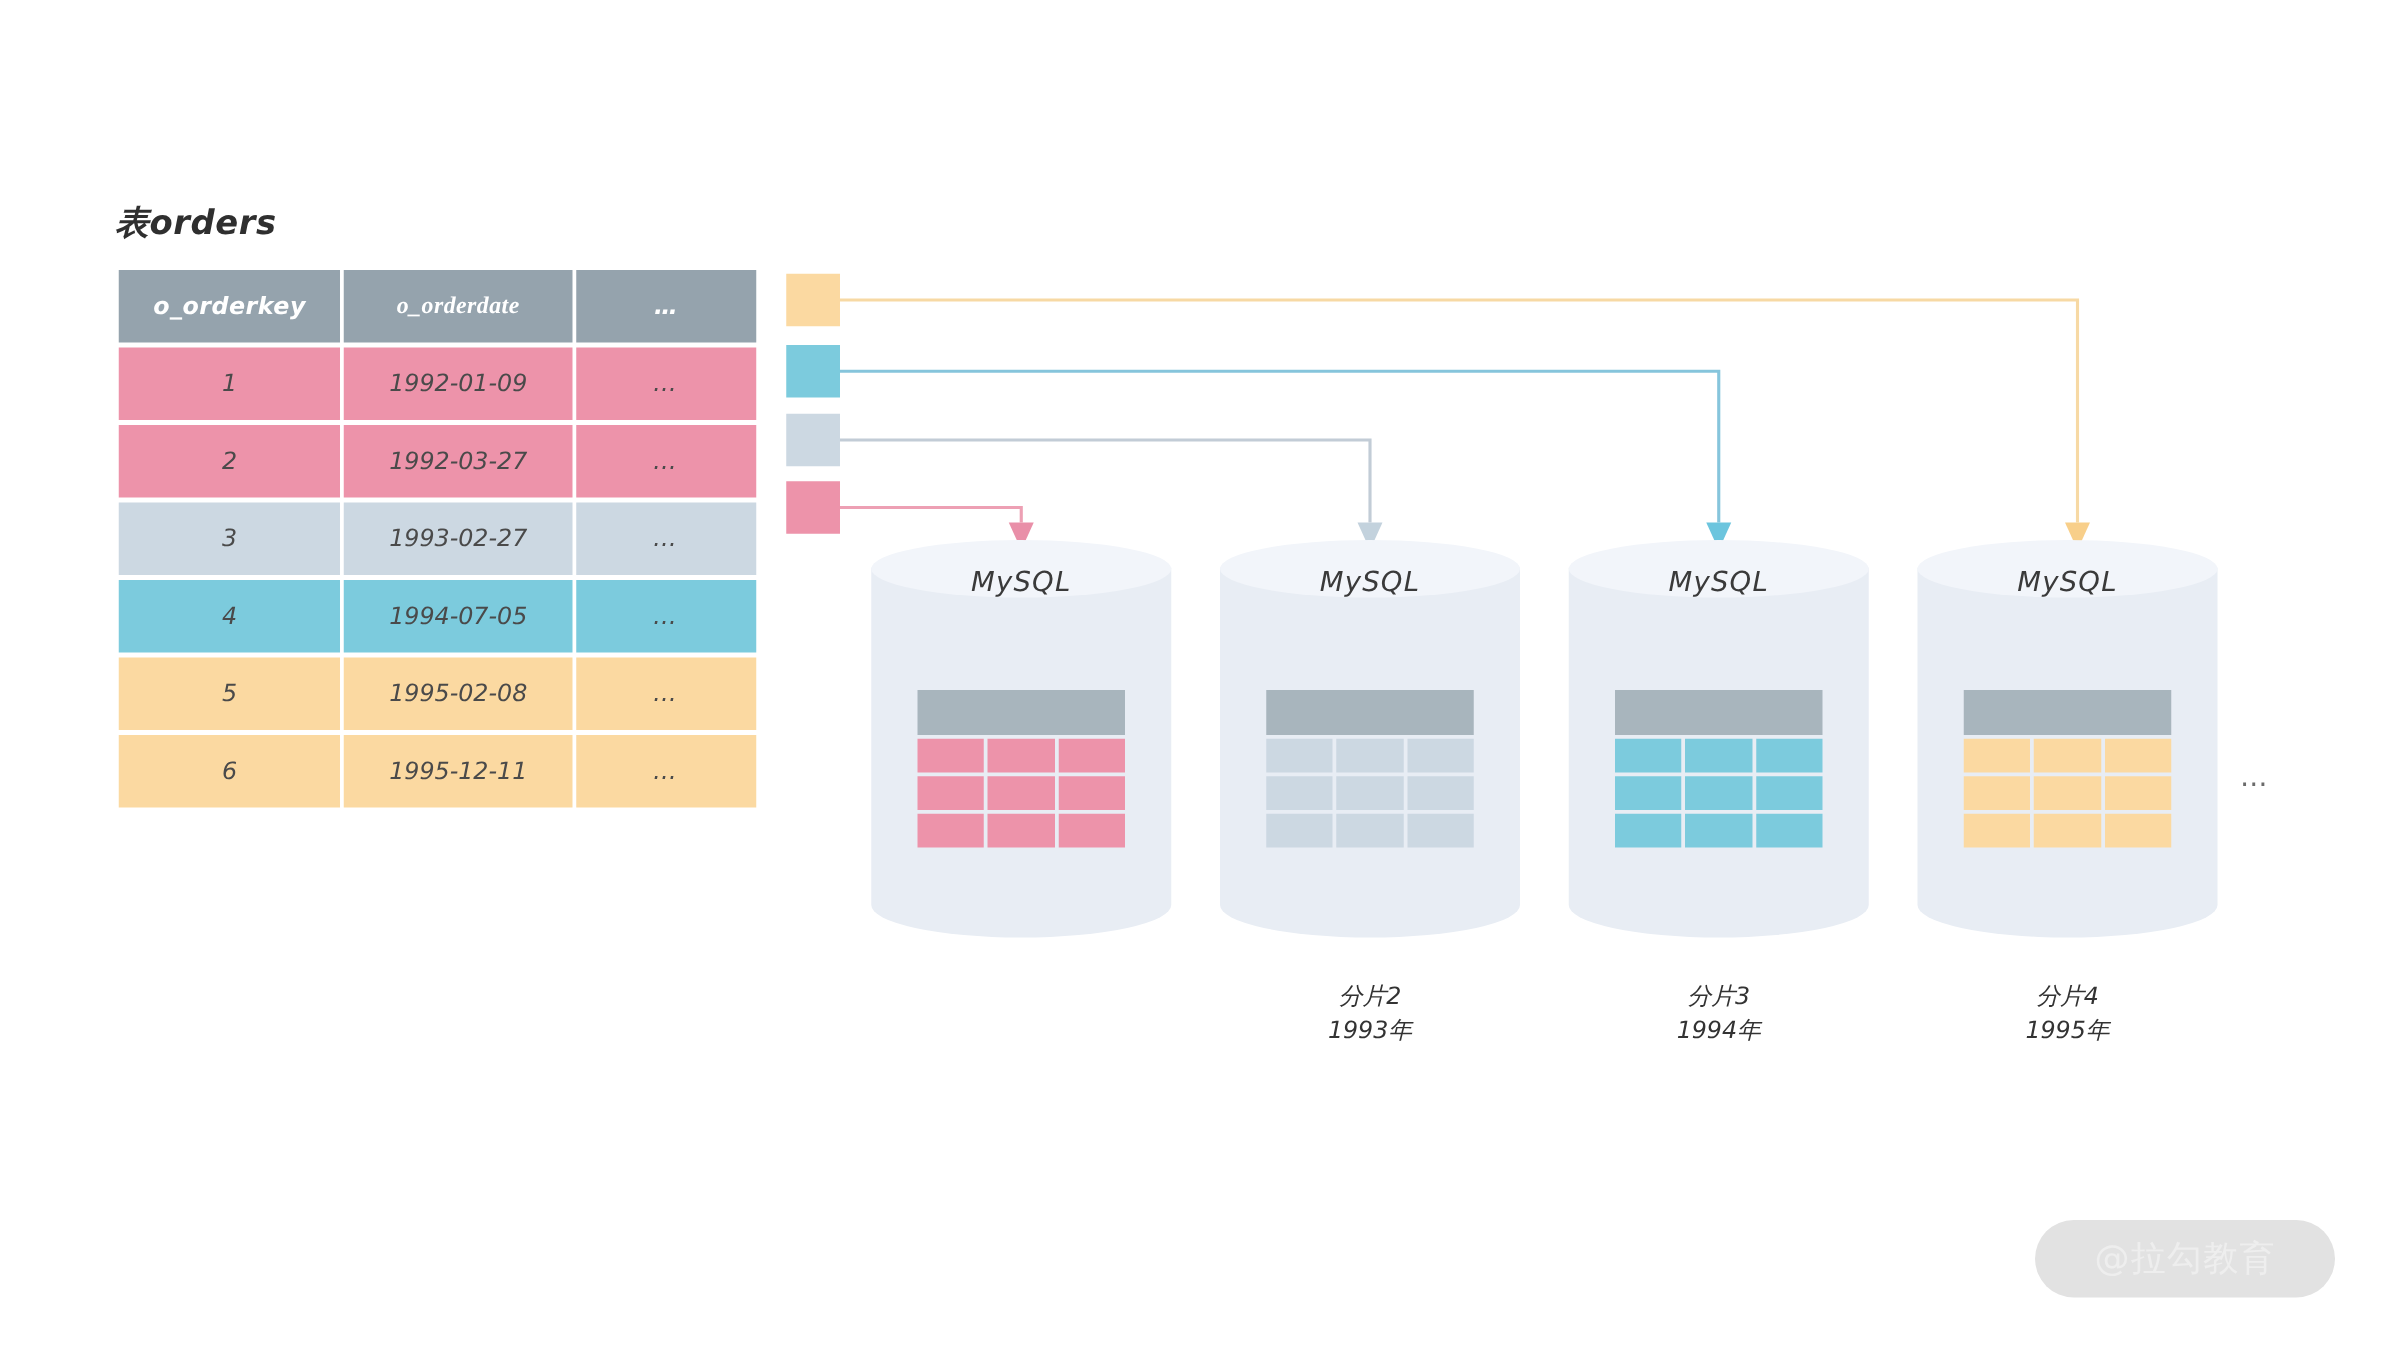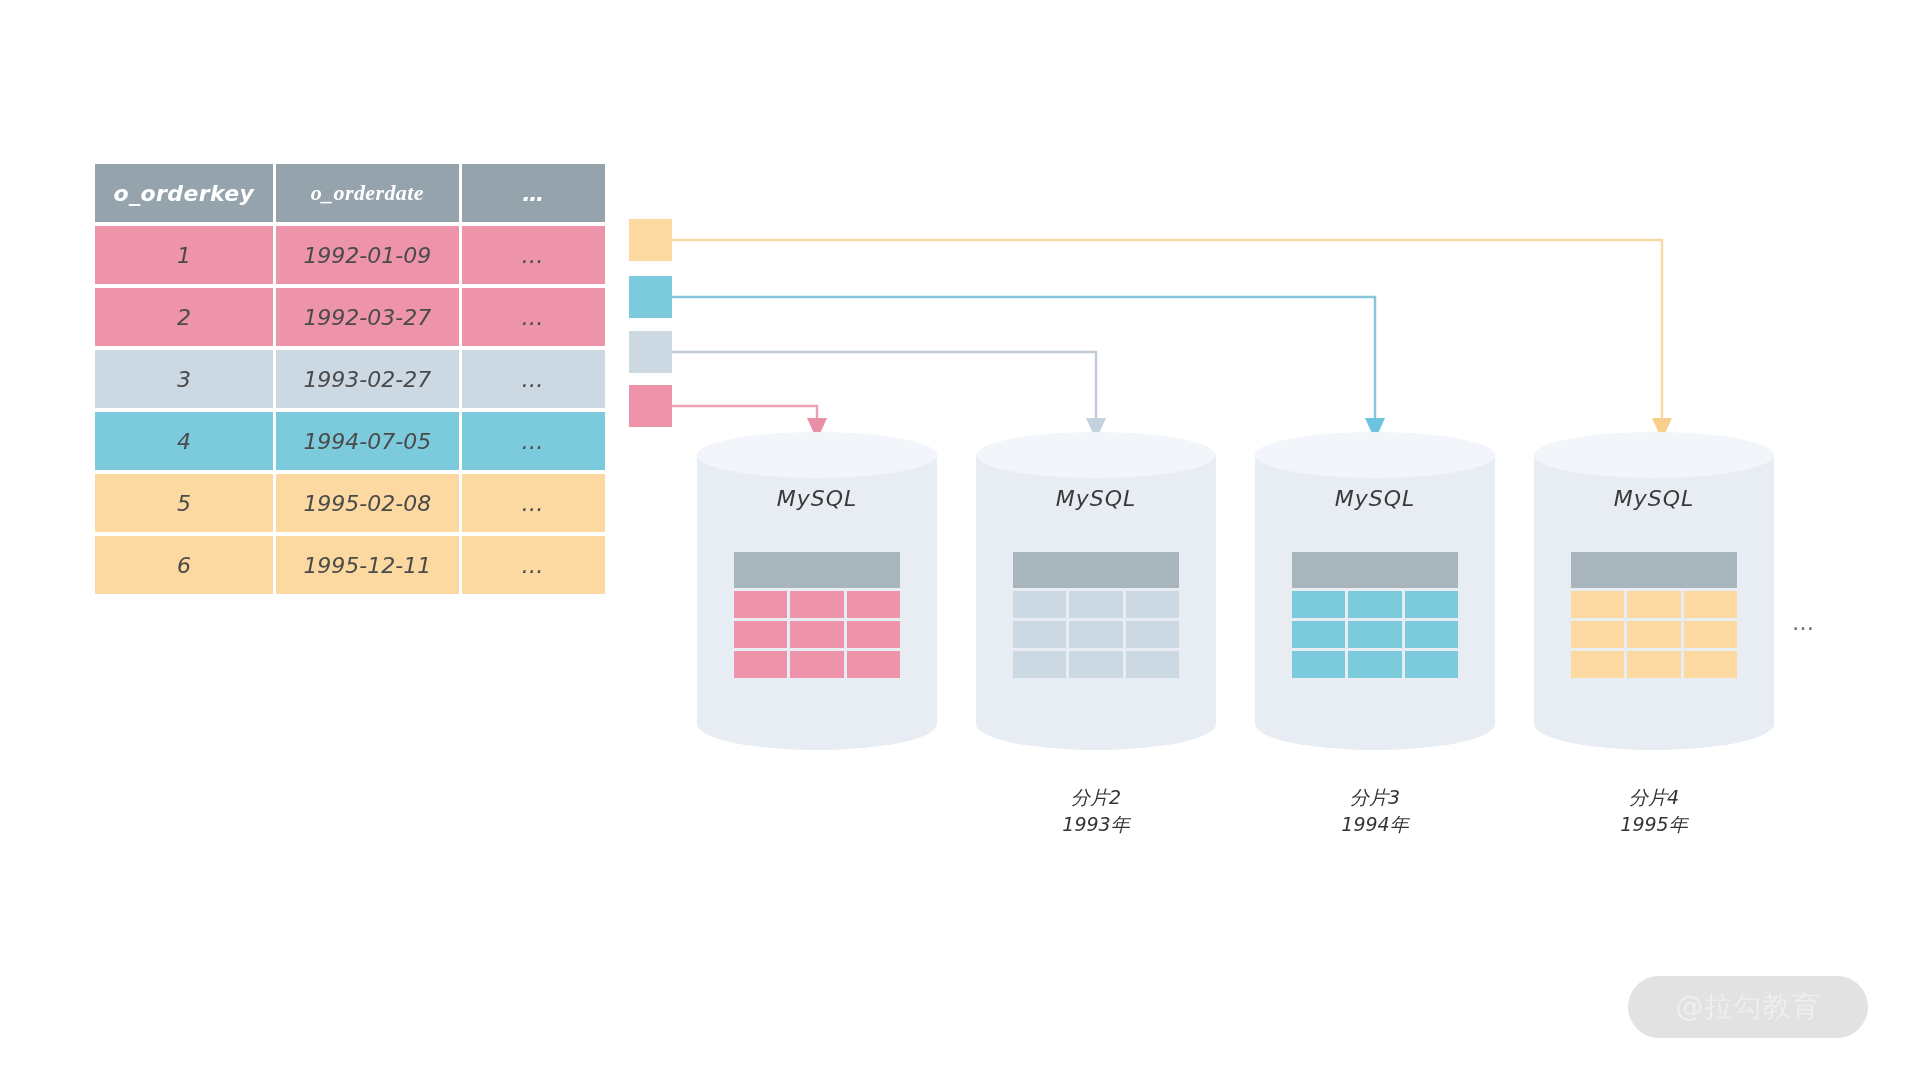--- a/index.html
+++ b/index.html
@@ -13,21 +13,21 @@
 
   
   #source-table-block { position: absolute; left: 92px; top: 160px; width: 520px; }
   #table-title {
     font-size: 27px; font-weight: 700; font-style: italic;
     color: #2f2f2f; letter-spacing: .5px; margin-bottom: 16px;
     white-space: nowrap;
   }
   table.src { border-collapse: separate; border-spacing: 3px 4px; width: 516px; }
   table.src th, table.src td {
-    text-align: center; font-style: italic; font-size: 22px;
+    text-align: center; font-style: italic; font-size: 19px;
     height: 58px; vertical-align: middle; white-space: nowrap;
   }
   table.src th { color: #ffffff; background: #95a3ad; font-weight: 600; letter-spacing: .4px; }
   table.src th.c1 { width: 180px; } table.src th.c2 { width: 186px; font-family: Liberation Serif, serif; } table.src th.c3 { width: 150px; }
   td.cell { color: #4a4a4a; }
   .r-pink  { background: #ed93aa; }
   .r-gray  { background: #ccd8e2; }
   .r-cyan  { background: #7ccbdd; }
   .r-amber { background: #fbd9a1; }
   .ellip-cell { letter-spacing: 2px; font-size: 17px; }
@@ -48,21 +48,21 @@
   .cyl-body {
     position: absolute; left: 0; top: 22px; width: 240px; height: 296px;
     background: #e8edf4; border-radius: 0 0 120px 120px / 0 0 26px 26px;
   }
   .cyl-top {
     position: absolute; left: 0; top: 0; width: 240px; height: 46px;
     background: #f2f5fa; border-radius: 50%;
   }
   .cyl-title {
     position: absolute; left: 0; top: 22px; width: 240px; text-align: center;
-    font-style: italic; font-size: 22px; color: #3a3a3a; letter-spacing: 1px; margin-top: 32px;
+    font-style: italic; font-size: 22px; color: #3a3a3a; letter-spacing: 1px;
   }
   .mini-table {
     position: absolute; left: 37px; top: 120px; width: 166px;
     display: grid; grid-template-columns: 1fr 1fr 1fr; gap: 3px;
   }
   .mini-head { grid-column: 1 / span 3; height: 36px; background: #a8b5bd; }
   .mini-cell { height: 27px; }
   .shard-label {
     position: absolute; top: 352px; left: 0; width: 240px; text-align: center;
     font-style: italic; font-size: 19px; color: #333; line-height: 1.42;
@@ -85,20 +85,21 @@
     display: flex; align-items: center; justify-content: center;
     color: #eeeeee; font-size: 28px; letter-spacing: 1px;
   }
 </style>
 </head>
 <body>
 
 <div id="stage">
 
   <div id="source-table-block">
+    <div id="table-title">表orders</div>
     <table class="src">
       <thead>
         <tr>
           <th class="c1">o_orderkey</th>
           <th class="c2">o_orderdate</th>
           <th class="c3 ellip-cell">…</th>
         </tr>
       </thead>
       <tbody>
         <tr>

